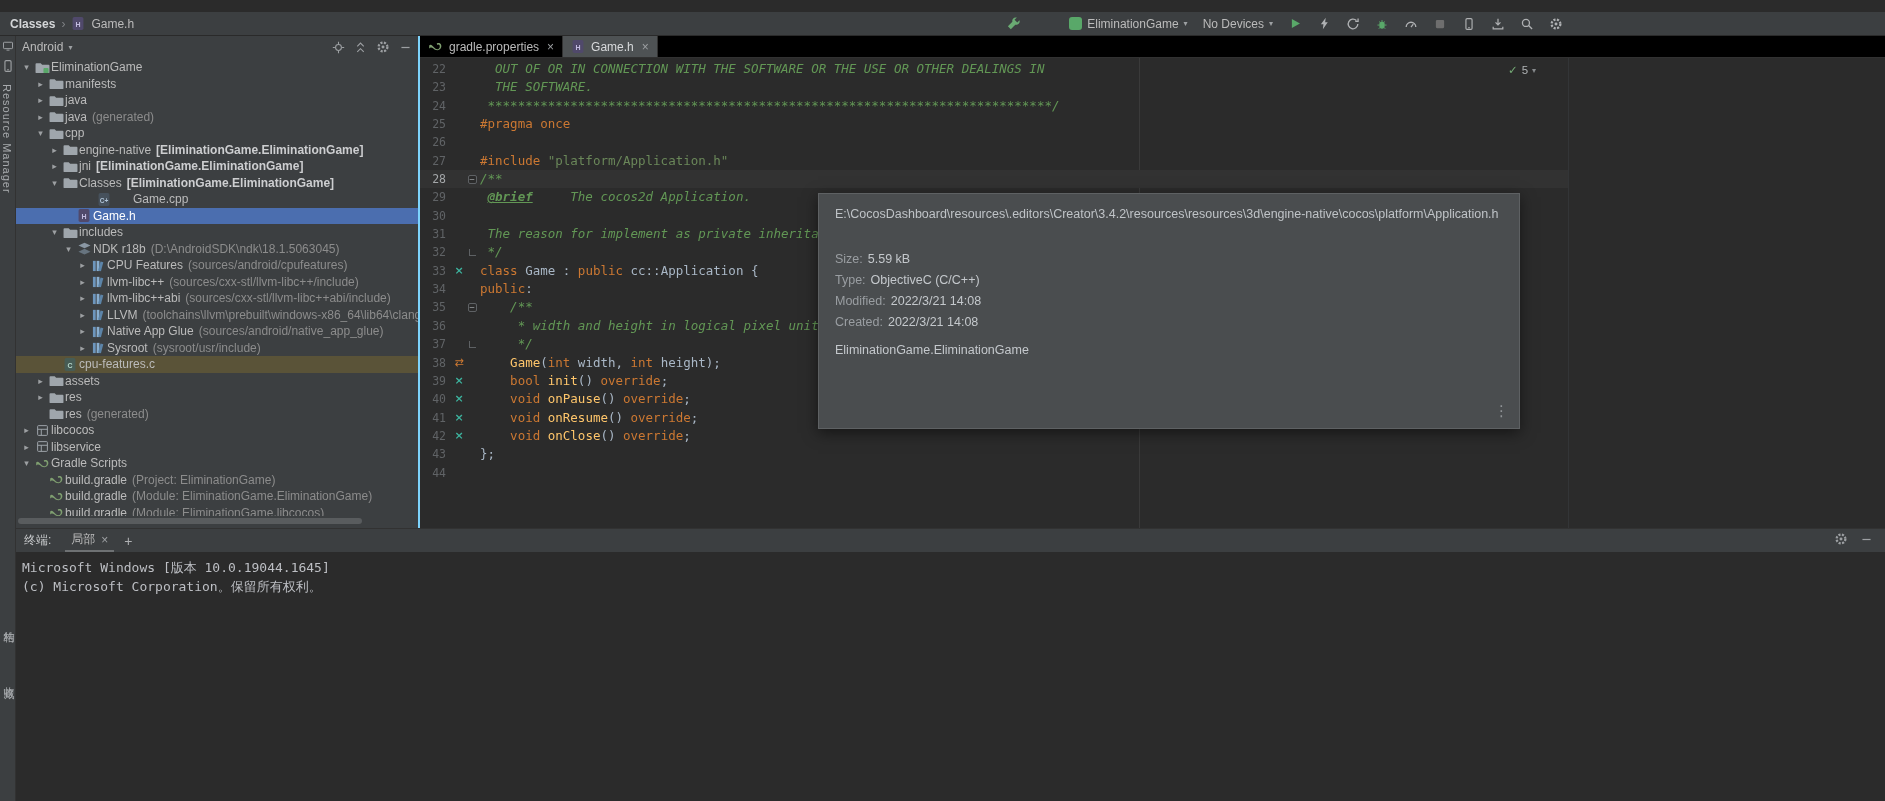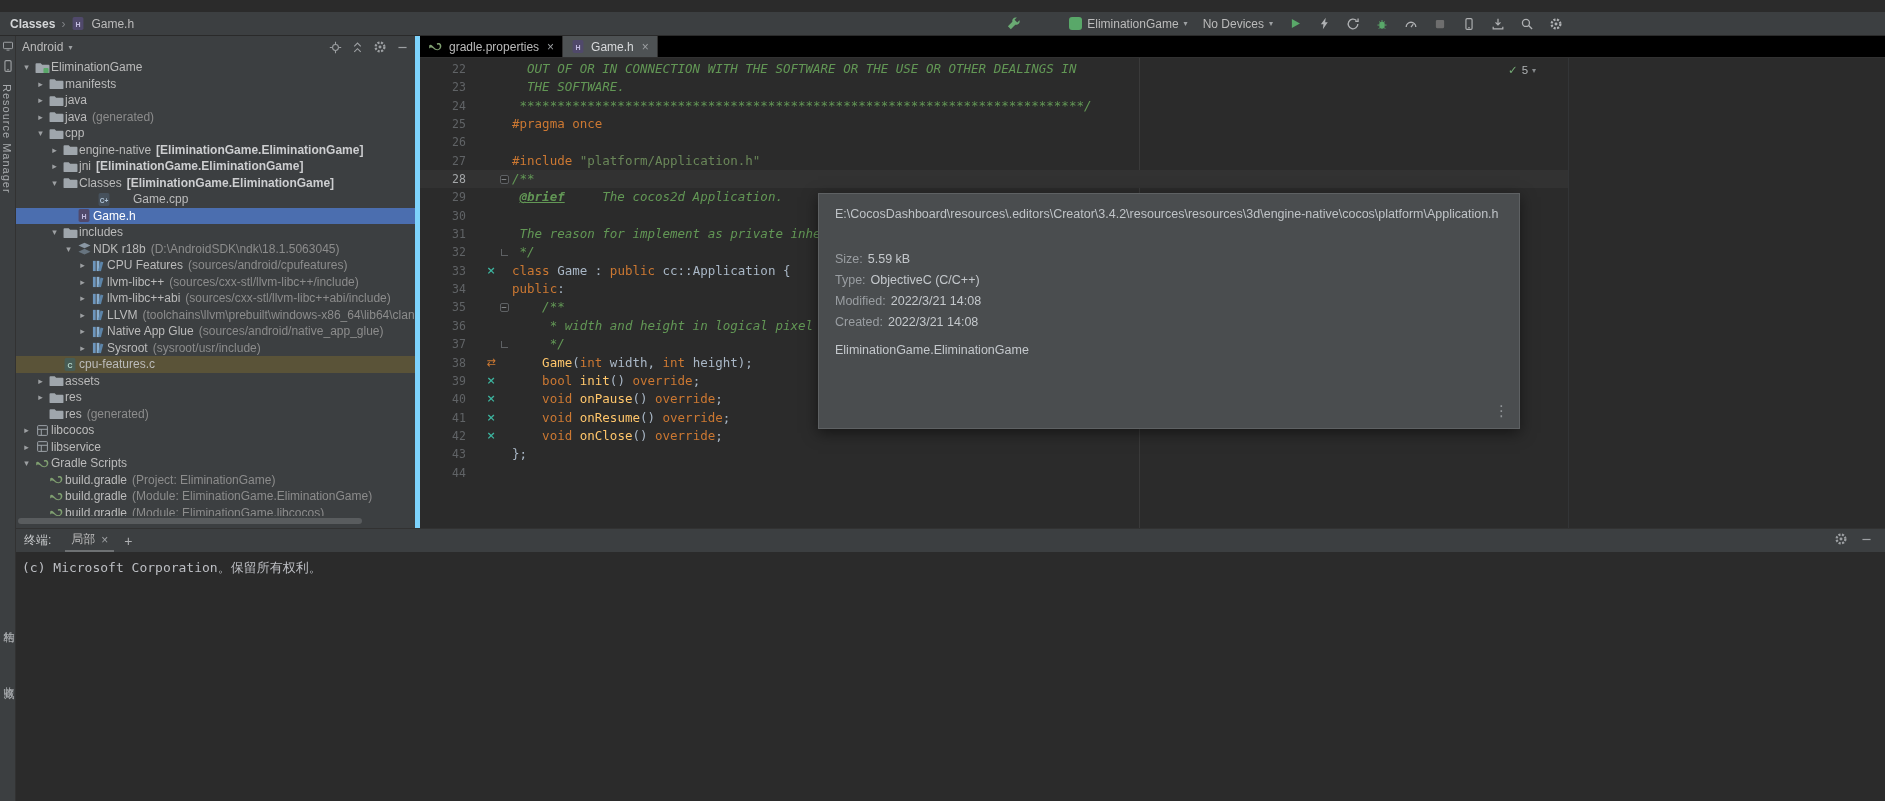--- a/index.html
+++ b/index.html
@@ -25,21 +25,21 @@
   #stripe-left { position:absolute; left:0; top:24px; width:16px; height:777px; background:#3c3f41;
     border-right:1px solid #323232; }
   .stripe-ico { width:16px; height:20px; display:flex; align-items:center; justify-content:center; color:#9da0a3; }
   .vlabel { position:absolute; left:1px; writing-mode:vertical-rl; font-size:11px; color:#a7aaad; letter-spacing:1px; white-space:nowrap; }
   #vlabel-top { top:48px; }
   #vlabel-b1 { top:586px; }
   #vlabel-b2 { top:642px; }
 
   
   #project-panel { position:absolute; left:16px; top:24px; width:404px; height:492px; background:#3c3f41;
-    border-right:5px solid #7dd3fc; overflow:hidden; }
+    border-right:2px solid #7dd3fc; overflow:hidden; }
   #project-header { height:22px; display:flex; align-items:center; padding:0 6px; }
   .ph-title { display:flex; align-items:center; gap:5px; font-size:12px; color:#bbbbbb; }
   .ph-title .dd { font-size:8px; color:#9da0a3; }
   .ph-icons { margin-left:auto; display:flex; align-items:center; gap:9px; color:#9da0a3; }
   .ph-icons span { display:inline-flex; }
   #project-tree { position:absolute; left:0; top:23px; right:0; bottom:12px; overflow:hidden; }
   .tree-row { display:flex; align-items:center; height:16.5px; font-size:12px; color:#bbbbbb; white-space:nowrap; overflow:hidden; }
   .tree-row.selected { background:#4b6eaf; color:#ffffff; }
   .tree-row.hl { background:#5a5338; }
   .chev { width:13px; flex:none; text-align:center; color:#9da0a3; font-size:9px; }
@@ -56,22 +56,22 @@
     display:flex; align-items:stretch; }
   .tab { display:flex; align-items:center; gap:6px; padding:0 8px; font-size:12px; color:#bbbbbb; border-right:1px solid #323232; }
   .tab.active { background:#4e5254; color:#d8dadc; }
   .tab .tclose { color:#9da0a3; font-size:12px; margin-left:2px; }
   #code-area { position:absolute; left:0; top:22px; width:1148px; bottom:0; overflow:hidden; }
   #margin-line { position:absolute; left:719px; top:0; bottom:0; width:1px; background:#3a3a3a; }
   #code-lines { position:absolute; left:0; top:2px; right:0; }
   .code-line { display:flex; height:18.35px; line-height:18.35px; font-family:"DejaVu Sans Mono",monospace;
     font-size:12.5px; white-space:pre; }
   .code-line.cur { background:#323232; }
-  .ln { width:32px; flex:none; padding-right:6px; color:#606366; font-size:11.5px;
-    font-family:"DejaVu Sans Mono",monospace;margin-left:32px; }
+  .ln { width:32px; flex:none; text-align:right; padding-right:6px; color:#606366; font-size:11.5px;
+    font-family:"DejaVu Sans Mono",monospace; }
   .cur .ln { color:#a4a7a9; }
   .gi { width:14px; flex:none; text-align:center; font-family:"DejaVu Sans",sans-serif; }
   .gi-x { color:#3db39e; font-weight:bold; font-size:11px; }
   .gi-rec { color:#cc7832; font-size:11px; }
   .fold { width:12px; flex:none; display:flex; align-items:center; justify-content:center; }
   .fold-box { width:9px; height:9px; border:1px solid #5e6164; border-radius:2px; color:#9da0a3; font-size:9px;
     line-height:6px; text-align:center; background:#2b2b2b; display:inline-block; }
   .fold-end { width:7px; height:7px; border-left:1px solid #5e6164; border-bottom:1px solid #5e6164; display:inline-block; }
   .ct { padding-left:2px; }
   .t-doc { color:#629755; font-style:italic; }
@@ -639,18 +639,19 @@
         <span id="term-gear"><svg width="14" height="14" viewBox="0 0 16 16" fill="none" stroke="currentColor">
               <circle cx="8" cy="8" r="5" stroke-width="2.6" stroke-dasharray="2.4 1.6"></circle>
               <circle cx="8" cy="8" r="1.7" fill="currentColor" stroke="none"></circle>
             </svg></span>
         <span id="term-min"><svg width="13" height="13" viewBox="0 0 16 16" stroke="currentColor" stroke-width="1.5">
               <path d="M3 8h10"></path>
             </svg></span>
       </span>
     </div>
     <div id="terminal-body">
+        <div class="term-line"><span>Microsoft Windows [版本 10.0.19044.1645]</span></div>
         <div class="term-line"><span>(c) Microsoft Corporation。保留所有权利。</span></div>
         <div class="term-line"><span></span></div>
       </div>
   </div>
 
 </div>
 
 </body></html>

